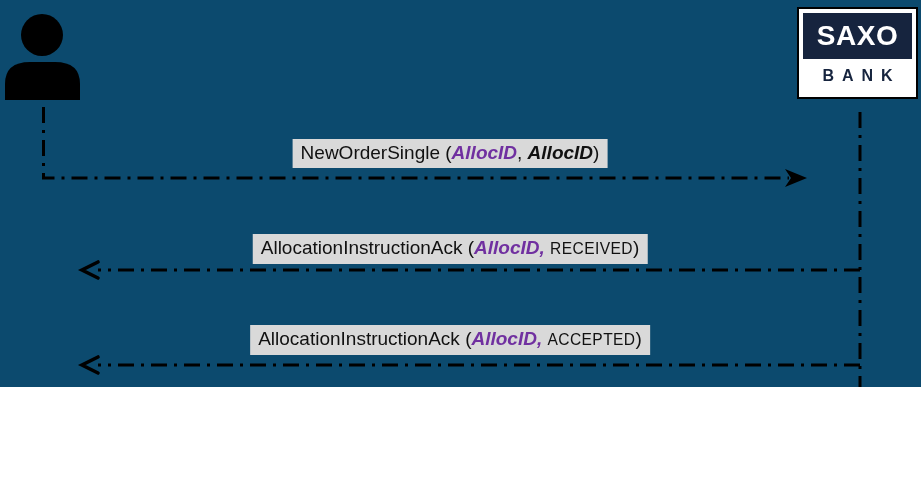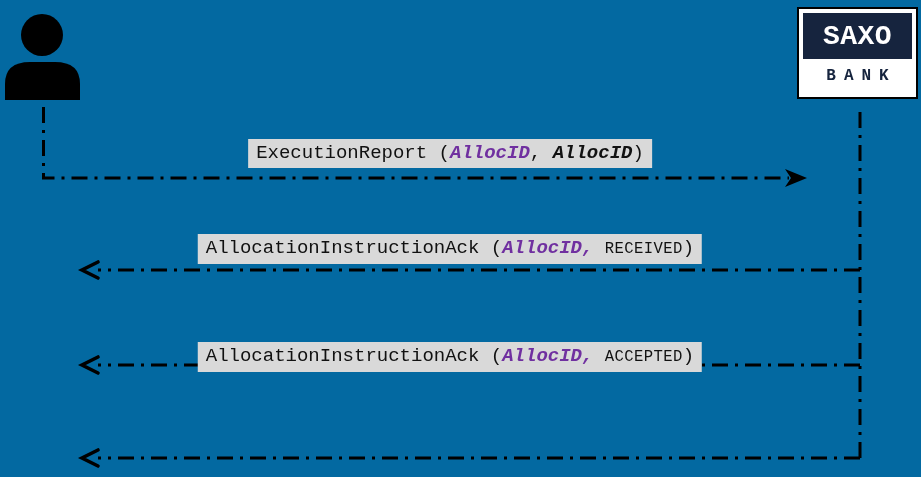--- a/index.html
+++ b/index.html
@@ -1,18 +1,18 @@
 <!DOCTYPE html>
 <html style="--accent-purple: #7030A0; --label-background: #D9D9D9; --line: #000000; --logo-navy: #16243E; --logo-text: #FFFFFF;"><head>
 <meta charset="utf-8">
 <style>
   html,body{margin:0;padding:0;background:#fff;}
   #stage{
-    position:relative;width:921px;height:477px;background:#0369a1;overflow:hidden;
-    font-family:Liberation Mono, monospace;color:#111;
+    position:relative;width:921px;height:387px;background:#0c4a6e;overflow:hidden;
+    font-family:Liberation Sans, sans-serif;color:#111;
   }
   svg.layer{position:absolute;left:0;top:0;width:921px;height:477px;}
   .dashline{fill:none;stroke:#000;stroke-width:3;stroke-dasharray:16 7 3 7;}
   .chev{fill:none;stroke:#000;stroke-width:3.6;stroke-linecap:round;stroke-linejoin:miter;}
   .silhouette{fill:#000;}
   .headfill{fill:#000;}
 
   .msg{
     position:absolute;left:450px;transform:translateX(-50%);
     background:var(--label-background,#D9D9D9);
@@ -63,20 +63,20 @@
 
     <path class="dashline" d="M860,458 H98"></path>
     <path class="chev" d="M98,450 L82,458 L98,466"></path>
   </svg>
 
   <div class="logo">
     <div class="logo-top">SAXO</div>
     <div class="logo-bottom">BANK</div>
   </div>
 
-  <div class="msg" style="top:139px"><span>ExecutionReport (</span><span class="p">AllocID</span><span>, </span><span class="b">AllocID</span><span>)</span></div>
+  <div class="msg" style="top:139px"><span>NewOrderSingle (</span><span class="p">AllocID</span><span>, </span><span class="b">AllocID</span><span>)</span></div>
 
   <div class="msg" style="top:234px"><span>AllocationInstructionAck (</span><span class="p">AllocID,</span><span> </span><span class="sc">RECEIVED</span><span>)</span></div>
 
-  <div class="msg" style="top:342px"><span>AllocationInstructionAck (</span><span class="p">AllocID,</span><span> </span><span class="sc">ACCEPTED</span><span>)</span></div>
+  <div class="msg" style="top:325px"><span>AllocationInstructionAck (</span><span class="p">AllocID,</span><span> </span><span class="sc">ACCEPTED</span><span>)</span></div>
 
 
 </div>
 
 </body></html>

